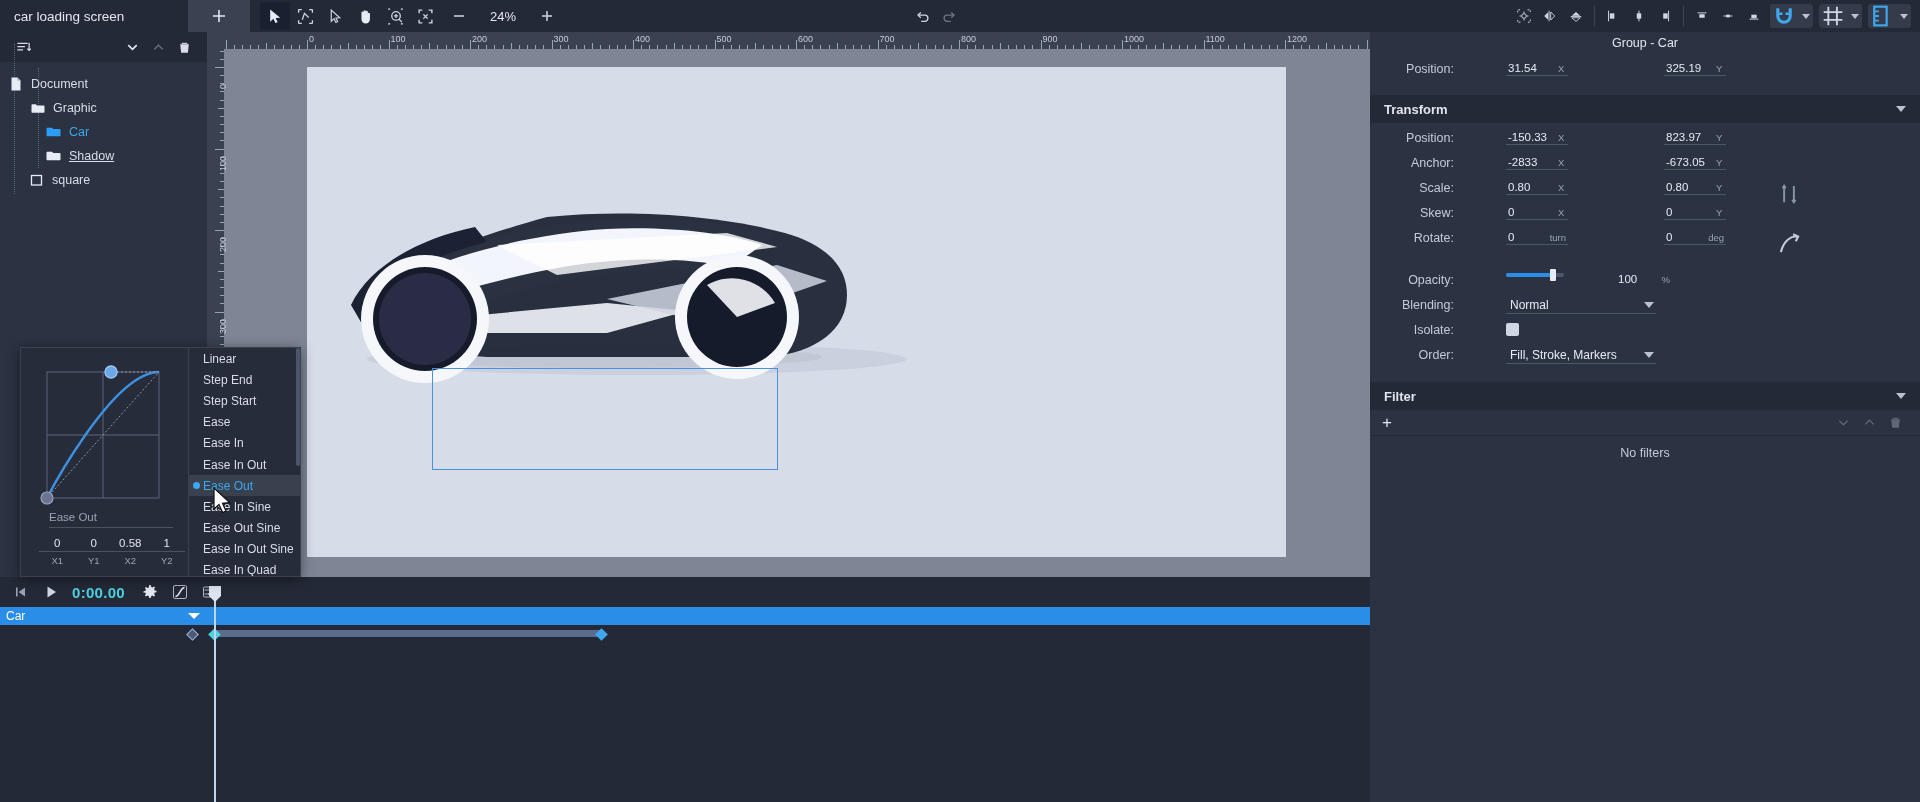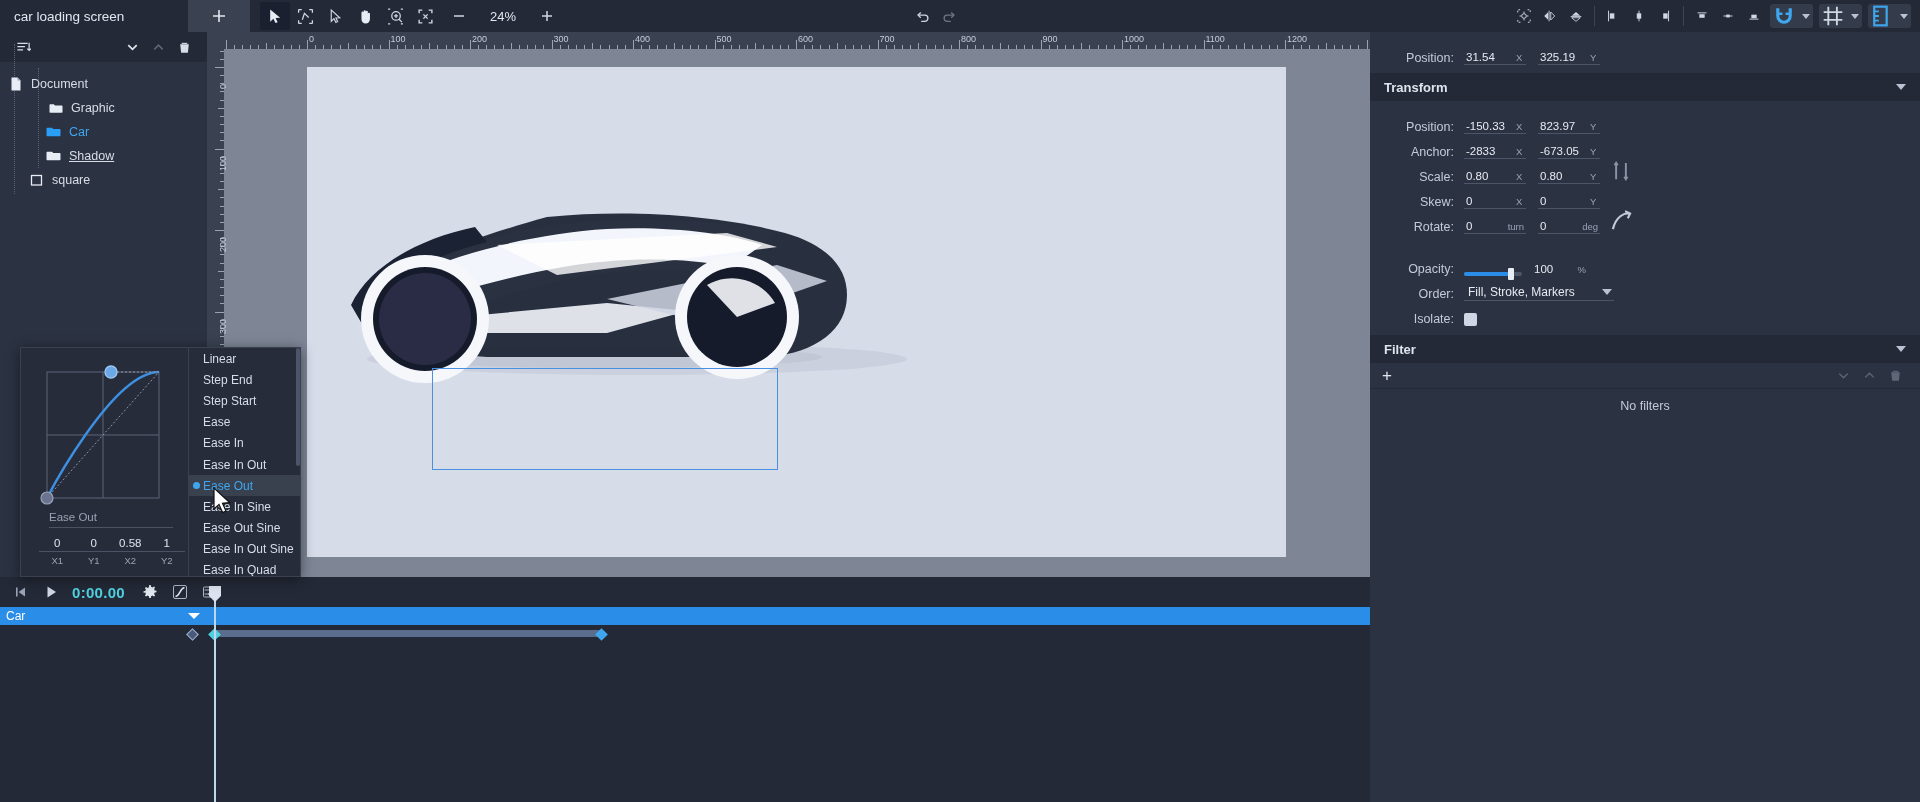--- a/index.html
+++ b/index.html
@@ -49,21 +49,21 @@
                     padding:0 10px; }
   .layers-toolbar .sp { flex:1 1 auto; }
   .lt-ic { width:26px;height:26px;display:flex;align-items:center;justify-content:center;cursor:pointer;}
   .lt-ic svg{width:15px;height:15px;}
   .tree { padding-top:10px; }
   .tnode { display:flex; align-items:center; height:24px; cursor:pointer; position:relative; }
   .tnode .gl { width:16px;height:16px;margin-right:7px;flex:0 0 auto;display:flex;align-items:center;justify-content:center;}
   .tnode .lbl { font-size:12.5px; color:#d8dde8; white-space:nowrap; }
   .tnode .lbl.blue { color:#3ea7f0; }
   .tnode .lbl.und { text-decoration:underline; }
-  .d0 { padding-left:8px; } .d1 { padding-left:48px; } .d2 { padding-left:46px; }
+  .d0 { padding-left:8px; } .d1 { padding-left:30px; } .d2 { padding-left:46px; }
   .treeline { position:absolute; border-left:1px dotted #5b6377; }
 
   
   .easepanel { position:absolute; left:20px; top:347px; width:281px; height:230px;
                background:#262c3a; border:1px solid #3a4252; display:flex; z-index:40;
                box-shadow:0 2px 12px rgba(0,0,0,.45); }
   .easeleft { width:167px; position:relative; padding:10px 10px 0 10px; }
   .curvebox { position:relative; width:148px; height:148px; }
   .easelabel { position:absolute; left:28px; top:163px; width:124px;
                font-size:11.5px; color:#9aa3b5; border-bottom:1px solid #4a5264;
@@ -107,21 +107,21 @@
   
   .rightpanel { position:absolute; left:1370px; top:32px; width:550px; height:770px;
                 background:#2b3242; }
   .rp-title { height:22px; display:flex; align-items:center; justify-content:center;
               font-size:12.5px; color:#e2e6ef; background:#2b3242; }
   .sechdr { height:28px; background:#232936; display:flex; align-items:center;
             padding:0 14px; font-size:13px; font-weight:bold; color:#dfe4ee; }
   .sechdr .sp { flex:1 1 auto; }
   .tri { width:0;height:0;border-left:5px solid transparent;border-right:5px solid transparent;
          border-top:6px solid #b9c1d2; cursor:pointer; }
-  .prow { height:25px; display:flex; align-items:flex-end; padding:0 0 0 14px; }
+  .prow { height:25px; display:flex; align-items:flex-start; padding:0 0 0 14px;gap:42px; }
   .plabel { width:70px; text-align:right; font-size:12.5px; color:#c3cad8;
             margin-right:10px; }
   .field { width:62px; border-bottom:1px solid #4d5568; display:flex;
            align-items:baseline; justify-content:flex-start; padding:0 2px 1px 2px; }
   .field .fv { font-size:11.5px; color:#e6eaf2; width:46px; overflow:hidden;
                white-space:nowrap; }
   .field .fv.dim { color:#7f889c; }
   .funit { font-size:9.5px; color:#9aa3b5; margin-left:4px; }
   .fgap { width:12px; }
   .sfx { width:26px; display:flex; align-items:center; justify-content:center;
@@ -766,20 +766,21 @@
         </div>
       <div class="easescroll"></div>
     </div>
   </div>
 
   <svg class="cursor-ptr" width="22" height="30" viewBox="0 0 22 30">
     <path d="M2 1 L2 22 L7 17.4 L10.6 25.6 L14 24 L10.5 16.3 L17.6 15.6 Z" fill="#ffffff" stroke="#111" stroke-width="1.2"></path>
   </svg>
 
   <div class="rightpanel">
+    <div class="rp-title">Group - Car</div>
 
     <div style="height:8px"></div>
     <div class="prow">
       <span class="plabel">Position:</span>
       <span class="field">
         <span class="fv">31.54</span>
         <span class="funit">X</span>
       </span>
       <span class="fgap"></span>
       <span class="field">
@@ -878,29 +879,36 @@
       <span class="opbar">
         <span class="opfill"></span>
         <span class="ophandle"></span>
       </span>
       <span class="field" style="width:56px;border-bottom:none">
         <span class="fv">100</span>
         <span class="funit">%</span>
       </span>
     </div>
     <div class="prow">
+      <span class="plabel">Blending:</span>
+      <span class="selwide">
+        <span class="sv">Normal</span>
+        <span class="tri"></span>
+      </span>
+    </div>
+    <div class="prow">
+      <span class="plabel">Isolate:</span>
+      <span class="chk"></span>
+    </div>
+    <div class="prow">
       <span class="plabel">Order:</span>
       <span class="selwide">
         <span class="sv">Fill, Stroke, Markers</span>
         <span class="tri"></span>
       </span>
-    </div>
-    <div class="prow">
-      <span class="plabel">Isolate:</span>
-      <span class="chk"></span>
     </div>
     <div style="height:9px"></div>
 
     <div class="sechdr">
       <span>Filter</span>
       <span class="sp"></span>
       <span class="tri"></span>
     </div>
     <div class="filtertoolbar">
       <span style="font-size:17px;color:#e2e6ef;line-height:1;cursor:pointer">+</span>

